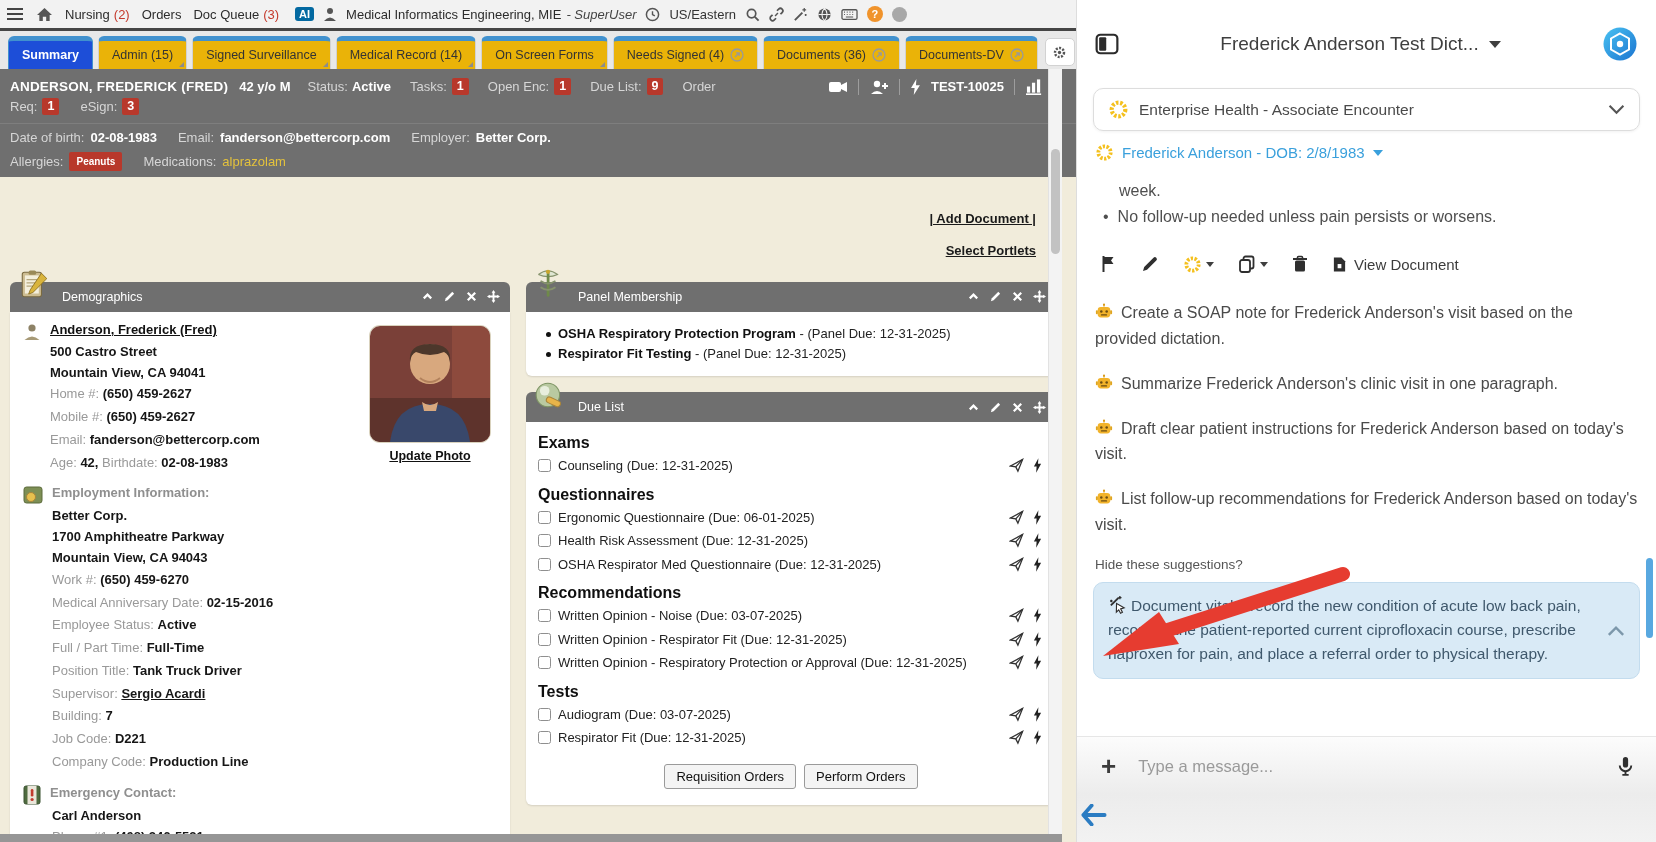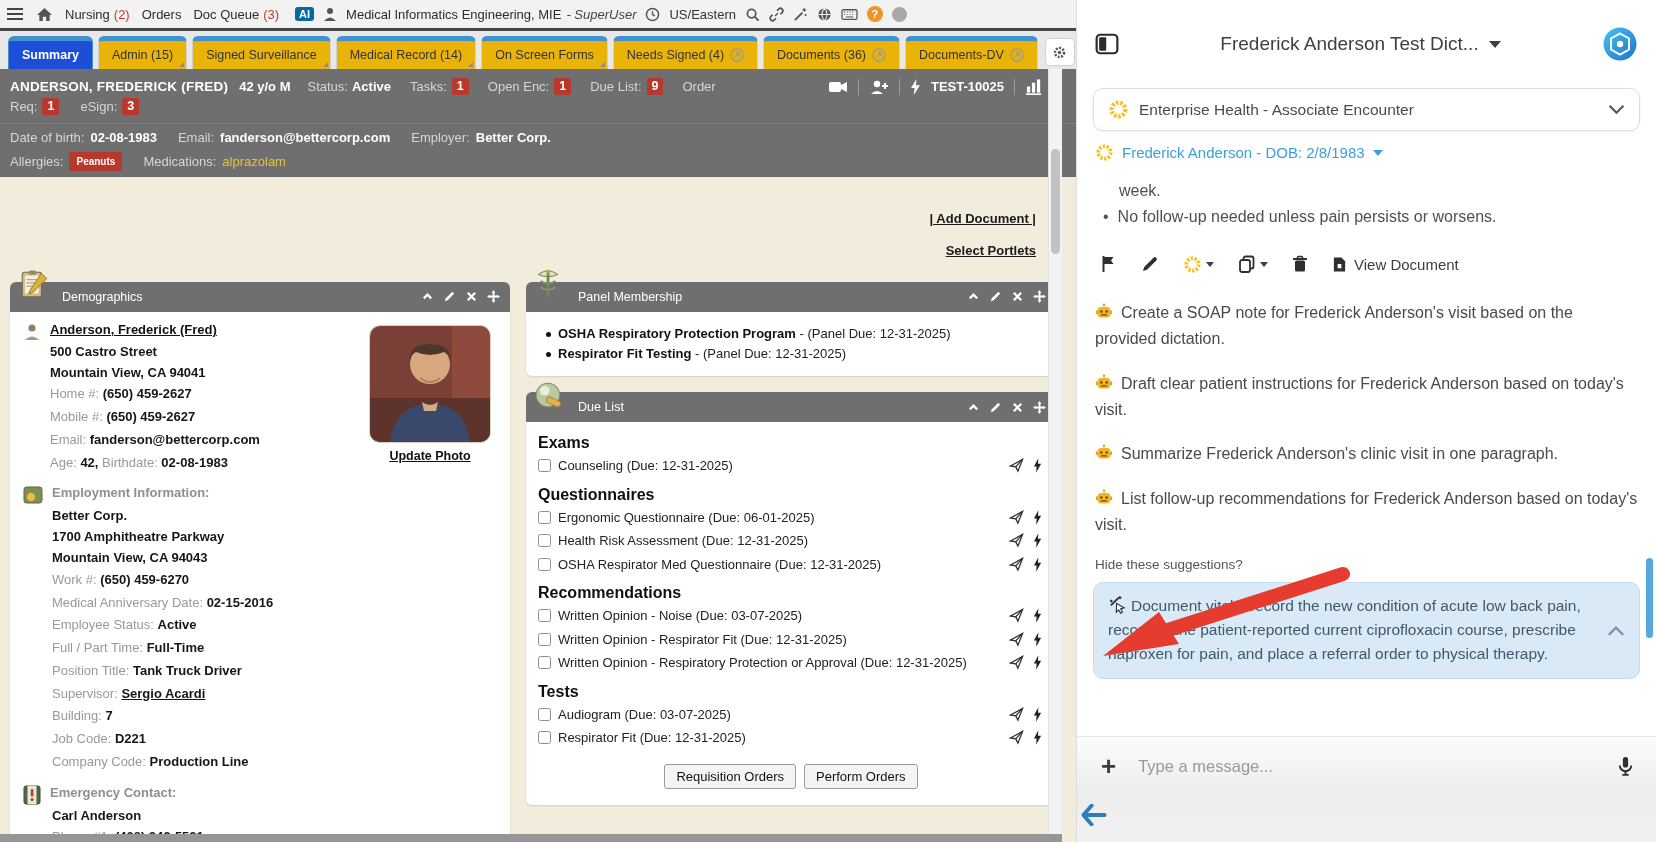--- a/index.html
+++ b/index.html
@@ -857,32 +857,32 @@
 
       <div class="sugg" data-interactable="true"><span class="ric" data-interactable="false"><svg width="18" height="18" viewBox="0 0 20 20">
             <line x1="10" y1="1.5" x2="10" y2="4" stroke="#d99a16" stroke-width="1.5"></line>
             <circle cx="10" cy="1.8" r="1.2" fill="#d99a16"></circle>
             <rect x="3" y="4.5" width="14" height="11.5" rx="3.5" fill="#f2b32a"></rect>
             <rect x="1" y="8" width="2.2" height="4.5" rx="1" fill="#e0a51f"></rect>
             <rect x="16.8" y="8" width="2.2" height="4.5" rx="1" fill="#e0a51f"></rect>
             <circle cx="7" cy="9.5" r="1.4" fill="#6b4d12"></circle>
             <circle cx="13" cy="9.5" r="1.4" fill="#6b4d12"></circle>
             <rect x="6.5" y="12.4" width="7" height="1.6" rx="0.8" fill="#6b4d12"></rect>
-          </svg></span><span data-interactable="false">Draft clear patient instructions for Frederick Anderson based on today's visit.</span></div>
+          </svg></span><span data-interactable="false">Summarize Frederick Anderson's clinic visit in one paragraph.</span></div>
 
       <div class="sugg" data-interactable="true"><span class="ric" data-interactable="false"><svg width="18" height="18" viewBox="0 0 20 20">
             <line x1="10" y1="1.5" x2="10" y2="4" stroke="#d99a16" stroke-width="1.5"></line>
             <circle cx="10" cy="1.8" r="1.2" fill="#d99a16"></circle>
             <rect x="3" y="4.5" width="14" height="11.5" rx="3.5" fill="#f2b32a"></rect>
             <rect x="1" y="8" width="2.2" height="4.5" rx="1" fill="#e0a51f"></rect>
             <rect x="16.8" y="8" width="2.2" height="4.5" rx="1" fill="#e0a51f"></rect>
             <circle cx="7" cy="9.5" r="1.4" fill="#6b4d12"></circle>
             <circle cx="13" cy="9.5" r="1.4" fill="#6b4d12"></circle>
             <rect x="6.5" y="12.4" width="7" height="1.6" rx="0.8" fill="#6b4d12"></rect>
-          </svg></span><span data-interactable="false">Summarize Frederick Anderson's clinic visit in one paragraph.</span></div>
+          </svg></span><span data-interactable="false">Draft clear patient instructions for Frederick Anderson based on today's visit.</span></div>
 
       <div class="sugg" data-interactable="true"><span class="ric" data-interactable="false"><svg width="18" height="18" viewBox="0 0 20 20">
             <line x1="10" y1="1.5" x2="10" y2="4" stroke="#d99a16" stroke-width="1.5"></line>
             <circle cx="10" cy="1.8" r="1.2" fill="#d99a16"></circle>
             <rect x="3" y="4.5" width="14" height="11.5" rx="3.5" fill="#f2b32a"></rect>
             <rect x="1" y="8" width="2.2" height="4.5" rx="1" fill="#e0a51f"></rect>
             <rect x="16.8" y="8" width="2.2" height="4.5" rx="1" fill="#e0a51f"></rect>
             <circle cx="7" cy="9.5" r="1.4" fill="#6b4d12"></circle>
             <circle cx="13" cy="9.5" r="1.4" fill="#6b4d12"></circle>
             <rect x="6.5" y="12.4" width="7" height="1.6" rx="0.8" fill="#6b4d12"></rect>

